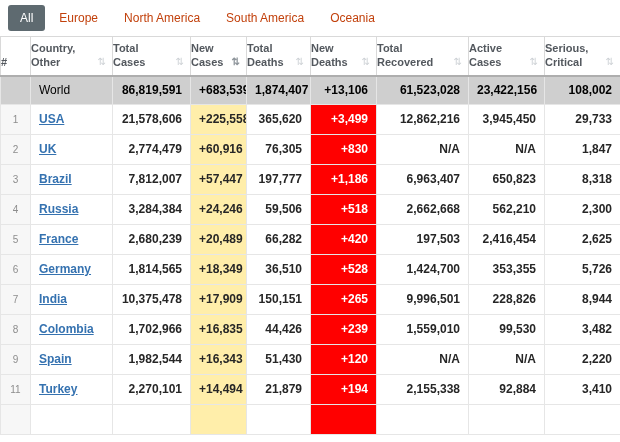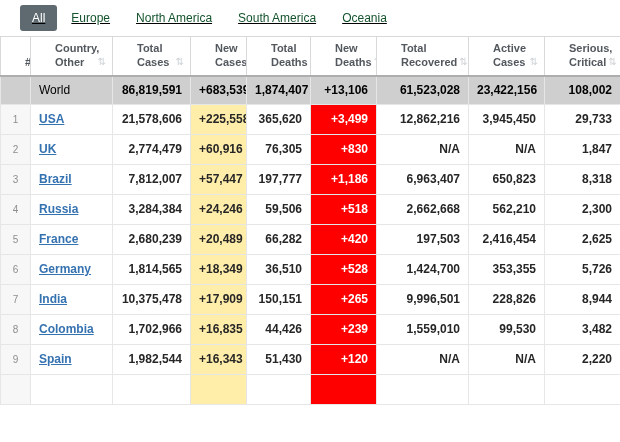--- a/index.html
+++ b/index.html
@@ -5,27 +5,26 @@
   * { box-sizing: border-box; margin: 0; padding: 0; }
   html, body {
     width: 620px; height: 442px; overflow: hidden;
     background: #fff;
     font-family: "Liberation Sans", sans-serif;
   }
   
   .tab-bar {
     height: 36px;
     display: flex; align-items: center;
-    padding-left: 20px;
+    padding-left: 8px;
     background: #fff;
-    text-decoration: underline;
   }
   .tab {
     font-size: 12px;
-    color: #14532d;
+    color: #c2410c;
     padding: 6px 12px;
     margin-right: 2px;
     border-radius: 3px;
     cursor: pointer;
     white-space: nowrap;
   }
   .tab.selected {
     background: #5e6a70;
     color: #fff;
   }
@@ -40,21 +39,21 @@
     border: 1px solid #e6e6e6;
     font-size: 12px;
     overflow: hidden;
     white-space: nowrap;
   }
   
   thead th {
     height: 33px;
     vertical-align: bottom;
     text-align: left;
-    padding: 4px 6px 6px 24px;
+    padding: 4px 6px 6px 0;
     font-size: 11px;
     font-weight: bold;
     color: #53585e;
     border: 1px solid #d9d9d9;
     border-bottom: 2px solid #aeaeae;
     background: #fff;
     line-height: 14px;
   }
   thead th .hdr-line2 { display: flex; justify-content: space-between; align-items: flex-end; }
   .sort-icon {
@@ -277,20 +276,31 @@
         <td class="rank">9</td>
         <td class="country"><a href="#">Spain</a></td>
         <td class="">1,982,544</td>
         <td class="new-cases">+16,343</td>
         <td class="">51,430</td>
         <td class="new-deaths">+120</td>
         <td class="">N/A</td>
         <td class="">N/A</td>
         <td class="">2,220</td>
       </tr>
+      <tr class="data-row">
+        <td class="rank">11</td>
+        <td class="country"><a href="#">Turkey</a></td>
+        <td class="">2,270,101</td>
+        <td class="new-cases">+14,494</td>
+        <td class="">21,879</td>
+        <td class="new-deaths">+194</td>
+        <td class="">2,155,338</td>
+        <td class="">92,884</td>
+        <td class="">3,410</td>
+      </tr>
       <tr class="data-row partial-row">
         <td class="rank"></td>
         <td class="country"></td>
         <td class=""></td>
         <td class="new-cases"></td>
         <td class=""></td>
         <td class="new-deaths"></td>
         <td class=""></td>
         <td class=""></td>
         <td class=""></td>

